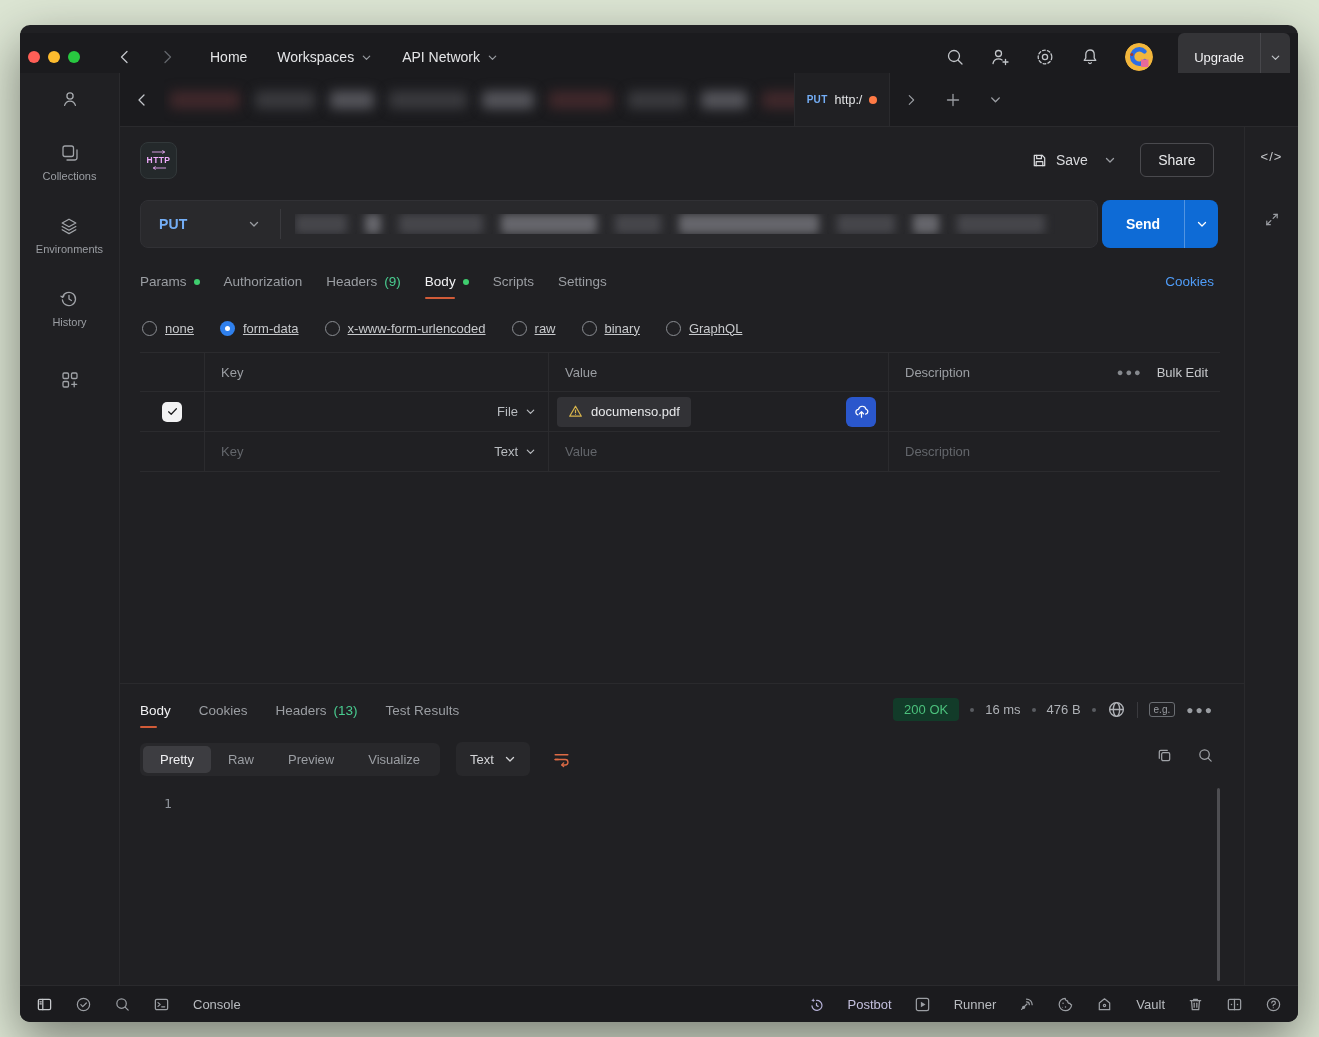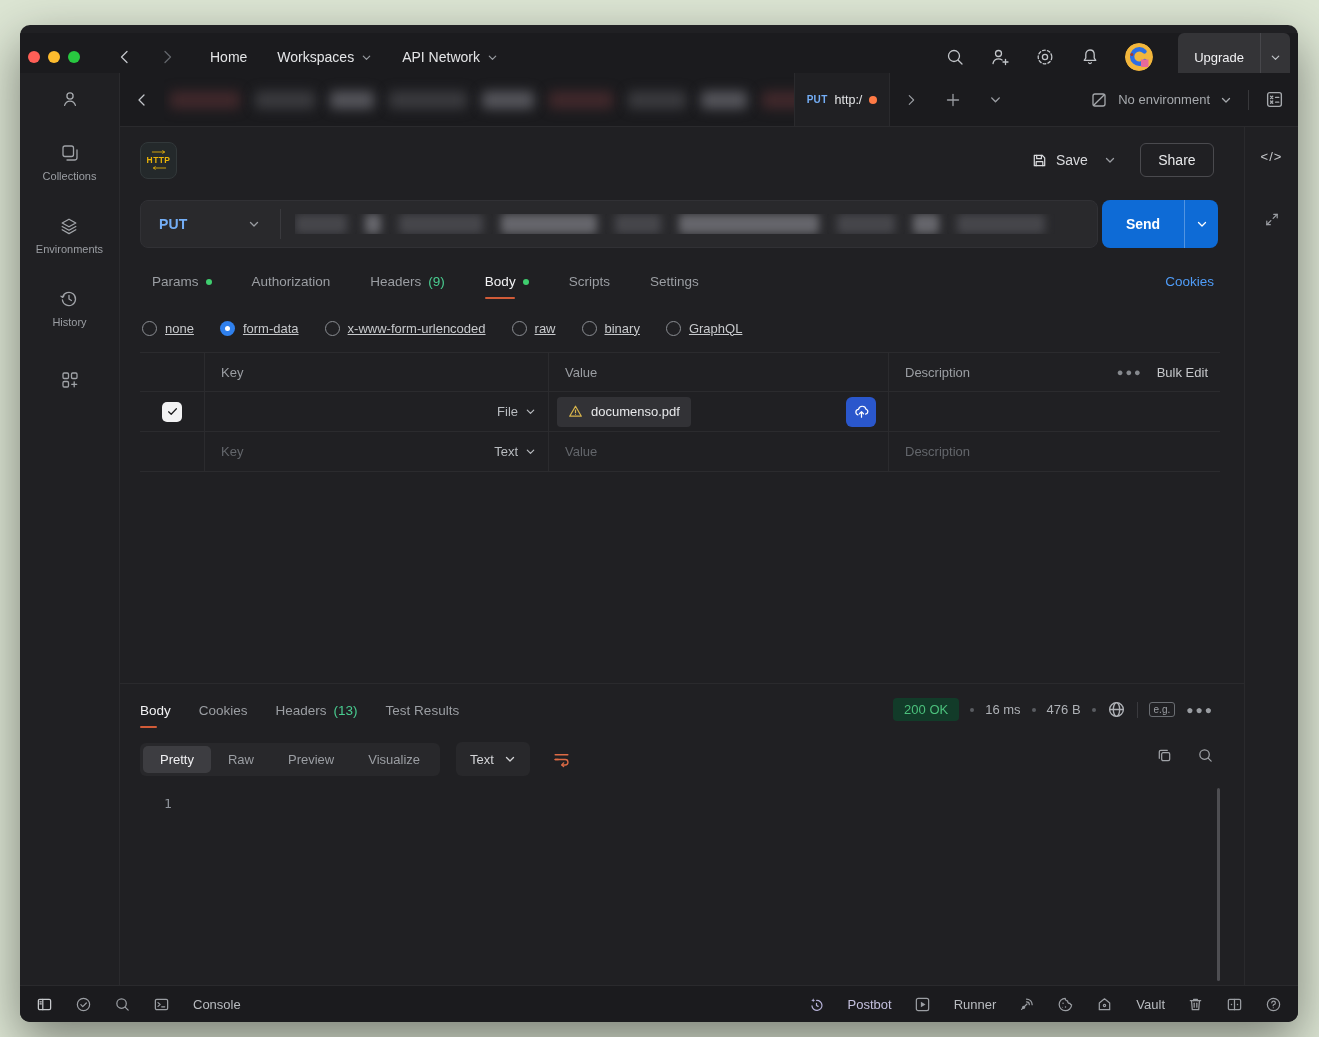--- a/index.html
+++ b/index.html
@@ -59,21 +59,21 @@
   .ts-btn { width:42px; display:flex; align-items:center; justify-content:center; color:#9a9da2; }
   .env { margin-left:auto; display:flex; align-items:center; gap:10px; padding-right:14px; color:#a6a9ad; }
   .env-label { font-size:13px; }
   .env-sep { width:1px; height:20px; background:#38383b; margin:0 6px; }
 
   
   .main { position:absolute; left:100px; top:102px; width:1124px; height:556px; background:#202023; }
 
   .title-row { position:absolute; left:0; top:13px; right:0; height:40px; display:flex; align-items:center; padding:0 20px; }
   .http-badge { width:37px; height:37px; border-radius:8px; background:#24292b; border:1px solid #32383a;
-                display:flex; flex-direction:column; align-items:center; justify-content:center; gap:1px; color:#eab308; flex:none; }
+                display:flex; flex-direction:column; align-items:center; justify-content:center; gap:1px; color:#f0abfc; flex:none; }
   .http-badge .txt { font-size:8.5px; font-weight:bold; letter-spacing:.4px; }
   .title-blur { margin-left:8px; width:800px; height:26px; border-radius:4px; overflow:hidden;
                 background:linear-gradient(90deg,#47474b 0%,#5d5d62 6%,#3c3c40 12%,#6b6b71 19%,#3a3a3e 26%,#58585d 33%,#3a3a3e 40%,#65656b 48%,#444448 55%,#6e6e74 62%,#3c3c40 69%,#5d5d62 76%,#43434
 7 83%,#6a6a70 90%,#4a4a4e 100%);
                 filter:blur(3px); }
   .save-group { margin-left:46px; display:flex; align-items:center; gap:8px; color:#d9dadd; font-size:14px; }
   .save-caret { margin-left:16px; color:#9a9da2; }
   .share-btn { margin-left:24px; width:74px; height:34px; border:1px solid #4a4a4e; border-radius:6px;
                display:flex; align-items:center; justify-content:center; font-size:14px; color:#e8e9eb; background:transparent; }
 
@@ -82,21 +82,21 @@
   .method { padding:0 0 0 18px; font-size:14px; font-weight:bold; color:#74aef6; letter-spacing:.2px; }
   .method-caret { margin-left:60px; color:#9a9da2; }
   .url-divider { width:1px; height:30px; background:#3a3a3e; margin:0 14px 0 20px; }
   .url-blur { flex:1; display:flex; align-items:center; gap:18px; overflow:hidden; padding-right:16px; }
   .ublob { height:20px; border-radius:4px; filter:blur(4px); background:#55555a; flex:none; }
   .send-split { width:116px; display:flex; background:#0e6bd6; border-radius:8px; overflow:hidden; }
   .send-main { flex:1; display:flex; align-items:center; justify-content:center; font-size:14px; font-weight:bold; color:#fff; }
   .send-caret { width:34px; display:flex; align-items:center; justify-content:center; color:#fff;
                 border-left:1px solid rgba(255,255,255,.28); }
 
-  .req-tabs { position:absolute; left:32px; top:138px; right:20px; height:34px; display:flex; align-items:flex-end; gap:40px; }
+  .req-tabs { position:absolute; left:20px; top:138px; right:20px; height:34px; display:flex; align-items:flex-end; gap:24px; }
   .rtab { display:flex; align-items:center; gap:7px; font-size:13.5px; color:#9b9ea3; padding-bottom:10px; position:relative; }
   .rtab.active { color:#f2f2f4; }
   .rtab.active::after { content:""; position:absolute; left:0; right:14px; bottom:0; height:2px; background:#d15b38; border-radius:1px; }
   .gdot { width:6px; height:6px; border-radius:50%; background:#3fce6f; }
   .gcount { color:#49cc90; }
   .cookies-link { position:absolute; right:10px; bottom:10px; font-size:13.5px; color:#4f9cf8; }
 
   .body-types { position:absolute; left:22px; top:188px; height:26px; display:flex; align-items:center; gap:26px; }
   .radio { display:flex; align-items:center; gap:8px; font-size:13px; color:#c7c9cc;text-decoration:underline; }
   .rb { width:15px; height:15px; border-radius:50%; border:1.5px solid #8a8d92; flex:none; }
@@ -330,44 +330,20 @@
       <svg width="16" height="16" viewBox="0 0 16 16">
           <line x1="8" y1="2.5" x2="8" y2="13.5"></line>
           <line x1="2.5" y1="8" x2="13.5" y2="8"></line>
         </svg>
     </span>
     <span class="ts-btn">
       <svg width="13" height="13" viewBox="0 0 12 12">
           <path d="M2.5 4.5 6 8l3.5-3.5"></path>
         </svg>
     </span>
-    <div class="env">
-      <span>
-        <svg width="18" height="18" viewBox="0 0 18 18">
-            <rect x="3" y="3" width="12" height="12" rx="2"></rect>
-            <line x1="4.2" y1="13.8" x2="13.8" y2="4.2"></line>
-          </svg>
-      </span>
-      <span class="env-label">No environment</span>
-      <span>
-          <svg width="12" height="12" viewBox="0 0 12 12">
-            <path d="M2.5 4.5 6 8l3.5-3.5"></path>
-          </svg>
-        </span>
-      <span class="env-sep"></span>
-      <span>
-        <svg width="19" height="19" viewBox="0 0 18 18">
-            <rect x="2.5" y="2.5" width="13" height="13" rx="2"></rect>
-            <path d="M5.3 6l2 2M7.3 6l-2 2"></path>
-            <line x1="10" y1="7" x2="13" y2="7"></line>
-            <path d="M5.3 10.5l2 2M7.3 10.5l-2 2"></path>
-            <line x1="10" y1="11.5" x2="13" y2="11.5"></line>
-          </svg>
-      </span>
-    </div>
   </div>
 
   <div class="main">
 
     <div class="title-row">
       <div class="http-badge">
         <svg width="16" height="4" viewBox="0 0 24 6">
             <path d="M2 3h18m0 0-2.6-2.4M20 3l-2.6 2.4"></path>
           </svg>
         <span class="txt">HTTP</span>

